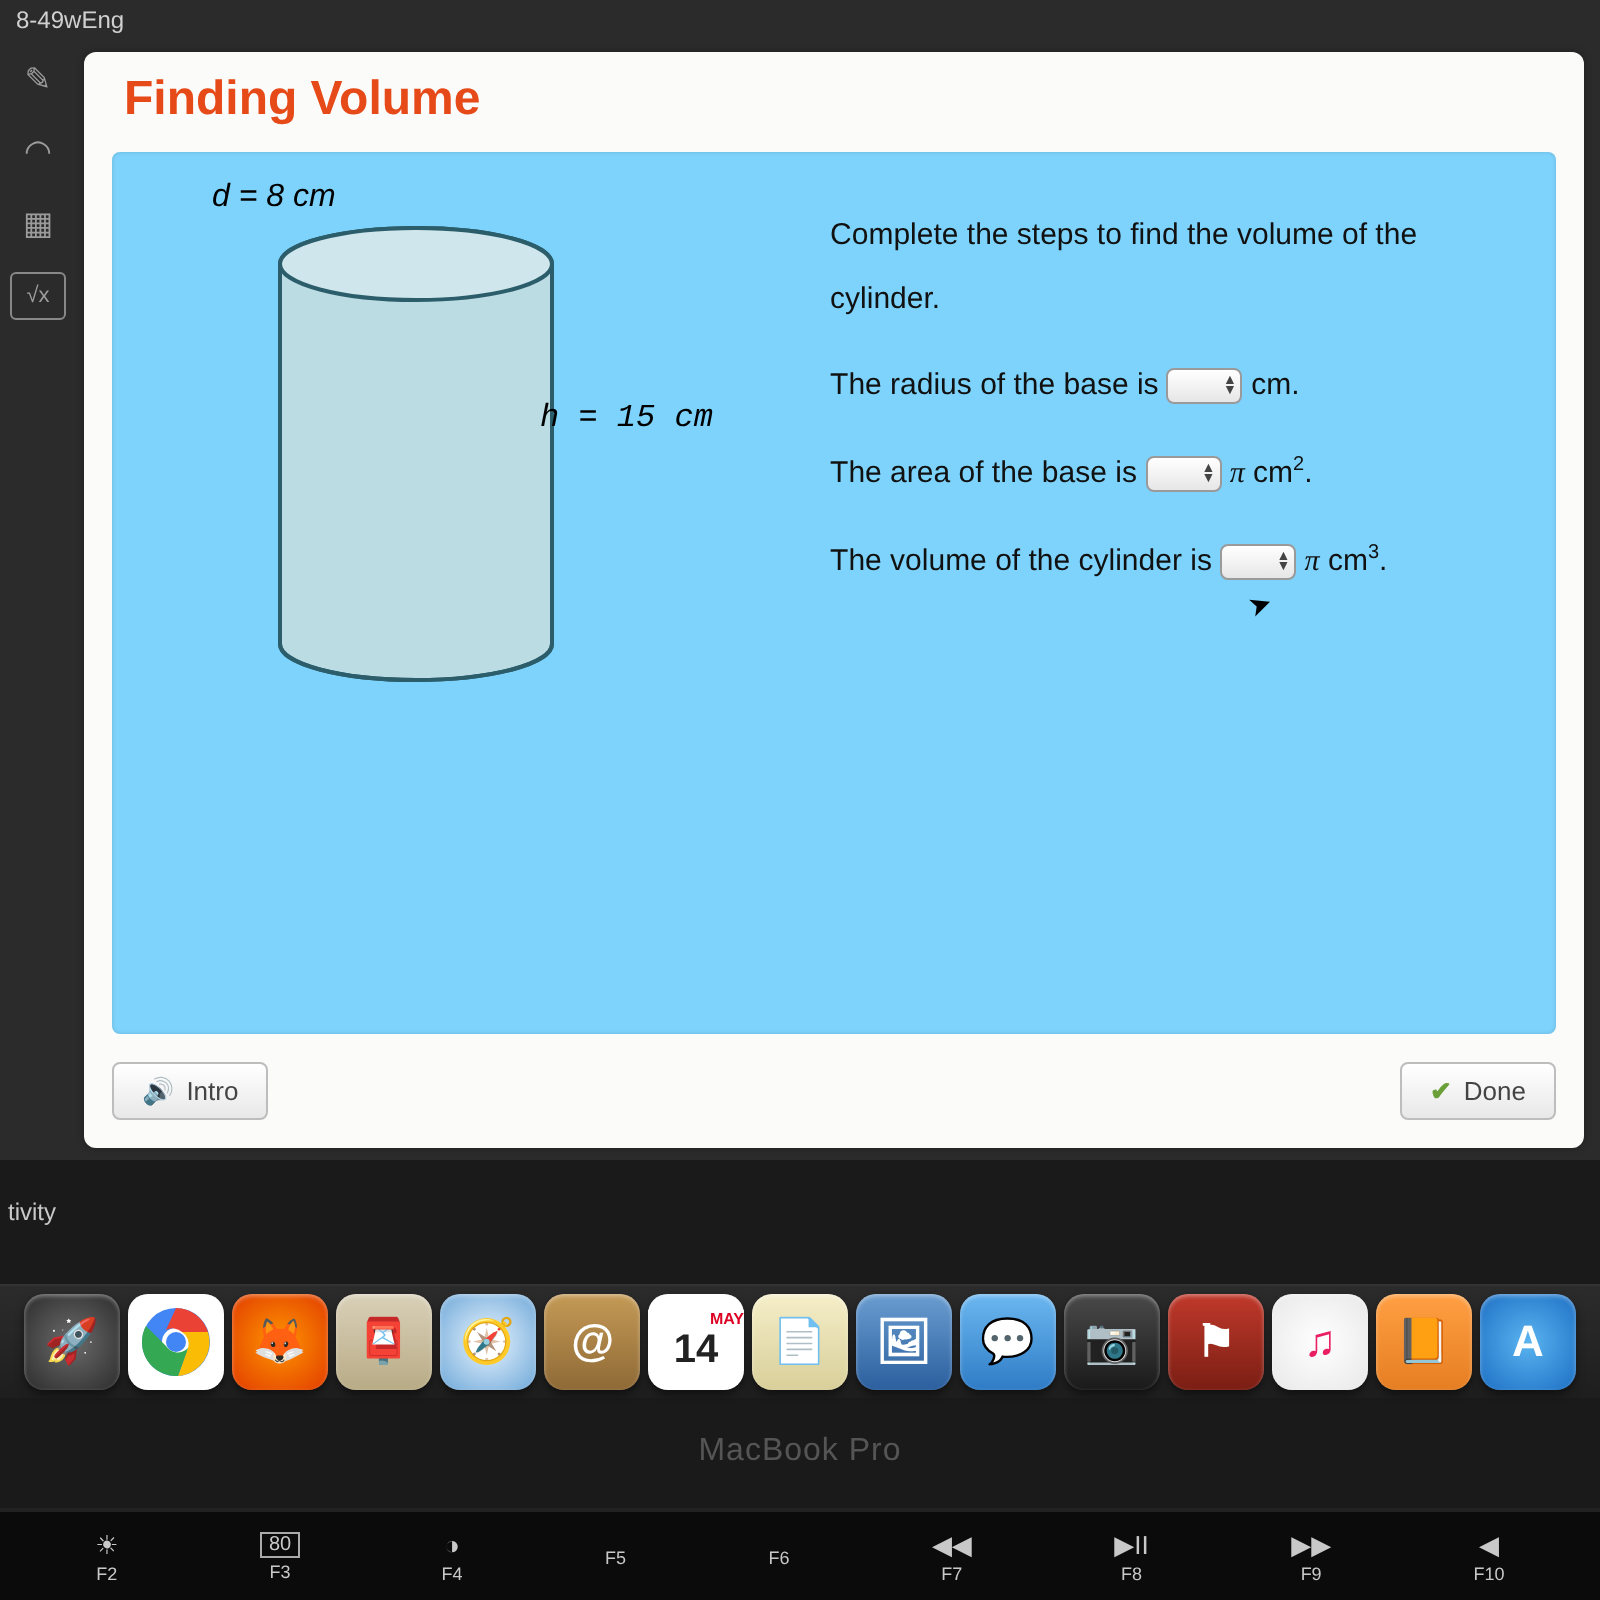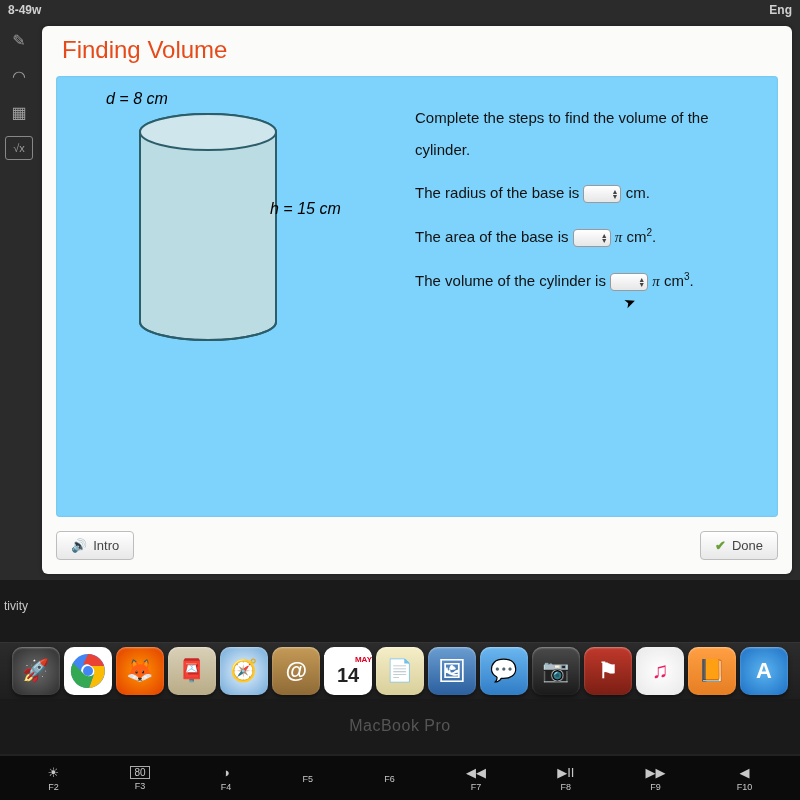--- a/index.html
+++ b/index.html
@@ -11,22 +11,21 @@
       overflow: hidden;
       position: relative;
     }
     .top-bar {
       background: #2b2b2b;
       color: #d0d0d0;
       font-size: 12px;
       height: 20px;
       padding: 3px 8px;
       display: flex;
-      justify-content: space-between;
-      font-weight: bold;
+      justify-content: flex-start;
     }
     .app-shell {
       display: flex;
       background: #2b2b2b;
       height: 560px;
     }
     .left-rail {
       width: 38px;
       background: #2b2b2b;
       display: flex;
@@ -51,21 +50,21 @@
       display: flex;
       flex-direction: column;
       box-shadow: 0 0 4px rgba(0,0,0,.3);
     }
     .panel-header {
       padding: 10px 18px 0 20px;
     }
     .title {
       color: #e64a19;
       font-size: 24px;
-      font-weight: 400;
+      font-weight: 700;
     }
     .panel-body {
       flex: 1;
       background: #7dd3fc;
       margin: 12px 14px 10px 14px;
       border-radius: 4px;
       display: flex;
       padding: 14px 12px;
       box-shadow: inset 0 0 2px rgba(0,0,0,.15);
       position: relative;
@@ -80,20 +79,21 @@
       font-size: 16px;
       margin-left: 18px;
       margin-bottom: -2px;
     }
     .h-label {
       font-style: italic;
       font-size: 16px;
       position: absolute;
       left: 202px;
       top: 110px;
+      font-family: Liberation Mono, monospace;
     }
     .cyl-wrap {
       margin-top: 4px;
       margin-left: 40px;
     }
     .text-col {
       flex: 1;
       font-size: 15px;
       line-height: 2.1;
       color: #111;

